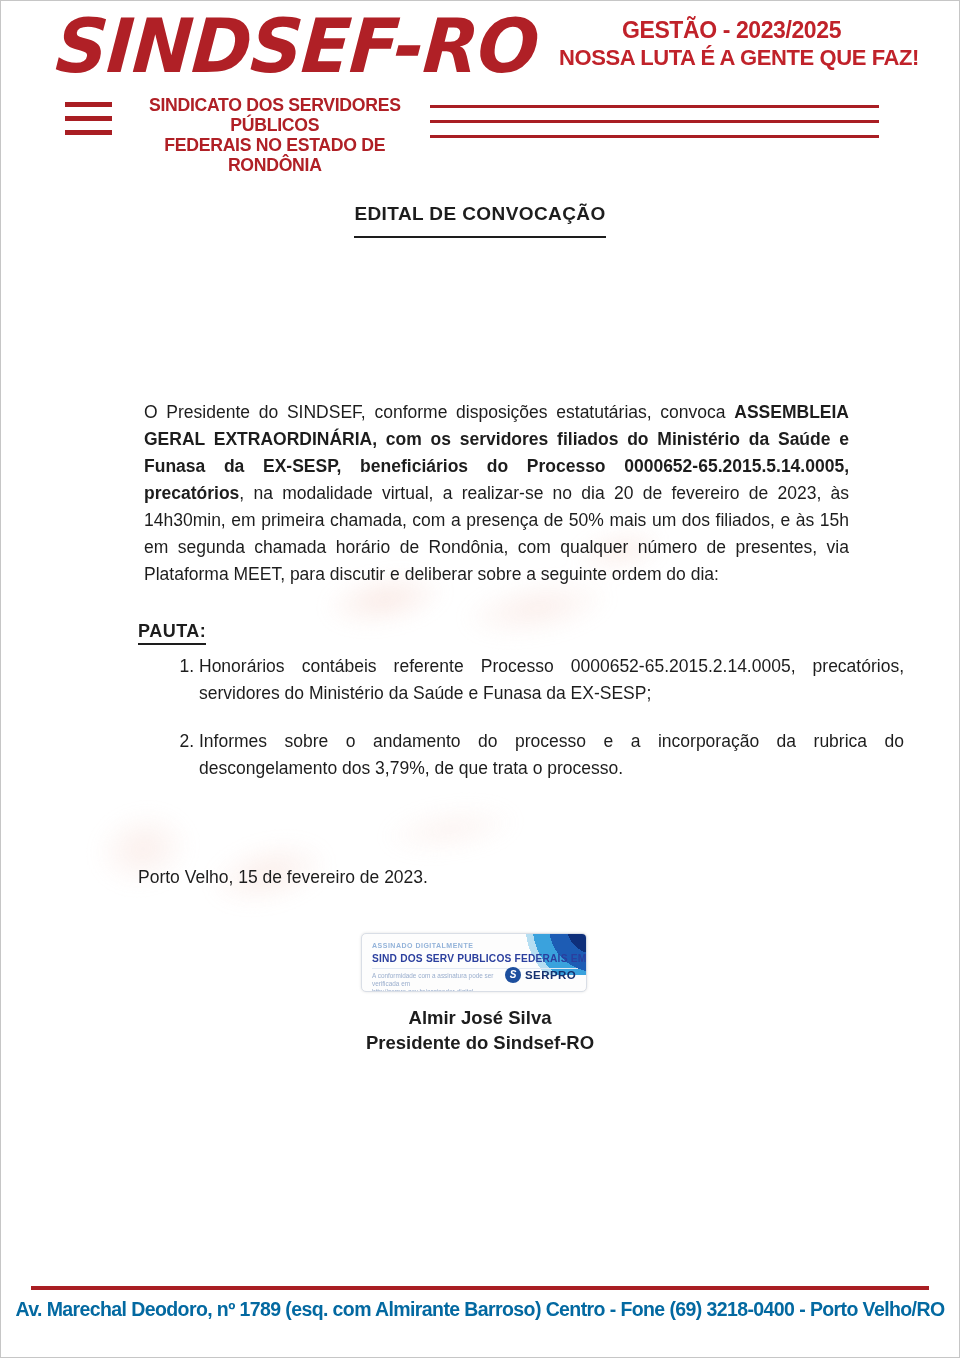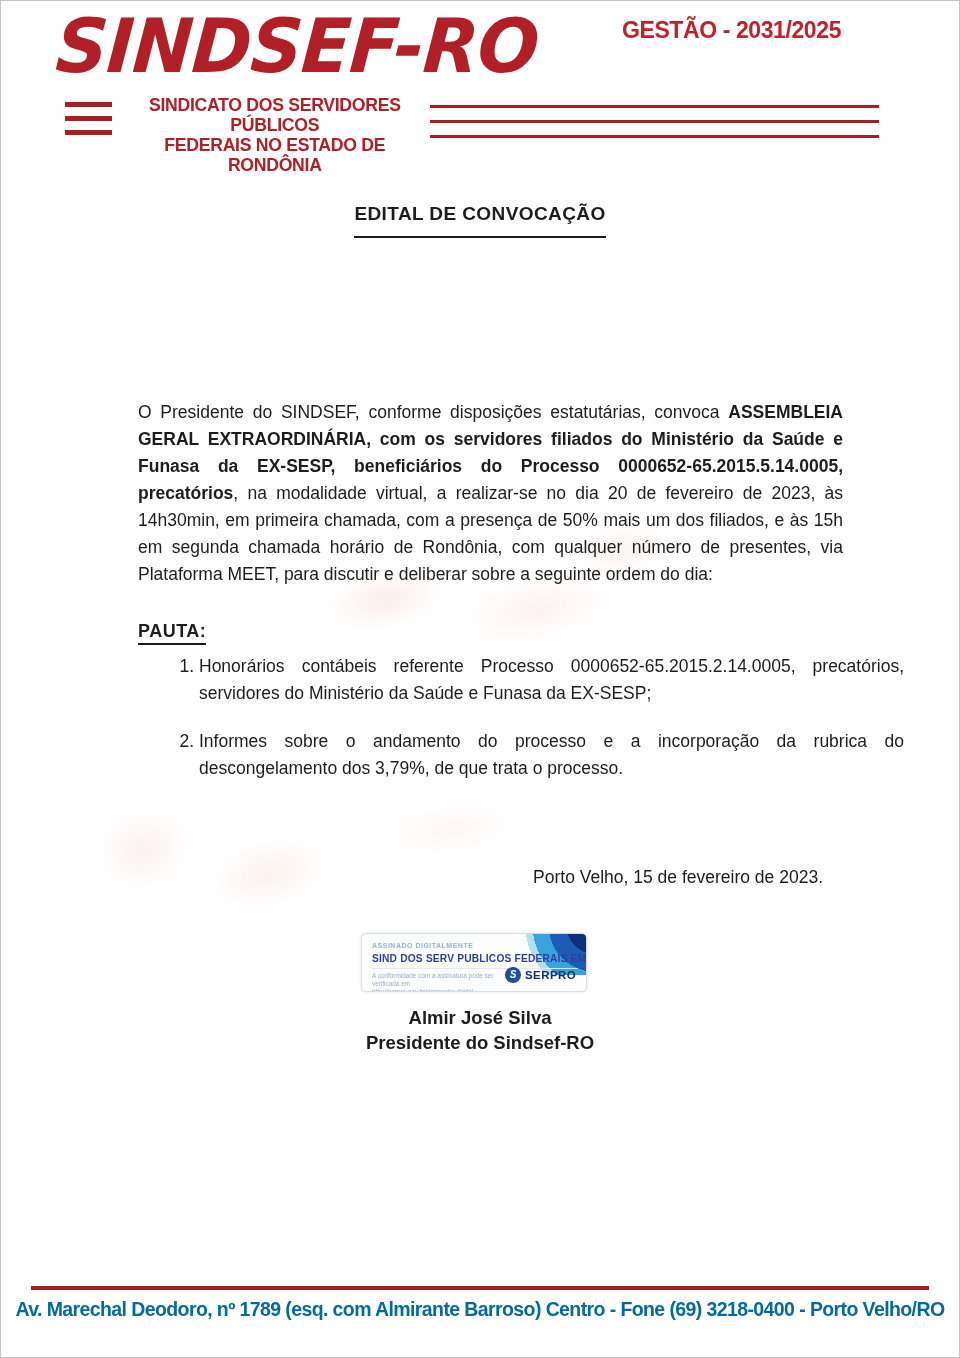--- a/index.html
+++ b/index.html
@@ -58,39 +58,39 @@
   
   .doc-title{
     position:absolute;left:0;top:202px;width:100%;text-align:center;z-index:1;
   }
   .doc-title span, .doc-subtitle span{
     display:inline-block;font-weight:bold;font-size:19px;letter-spacing:.4px;
     border-bottom:2px solid #1d1d1d;padding-bottom:11px;
   }
   .doc-subtitle{position:absolute;left:0;top:293px;width:100%;text-align:center;z-index:1;}
   .intro{
-    position:absolute;left:137px;top:380px;width:705px;z-index:1;
+    position:absolute;left:143px;top:380px;width:705px;z-index:1;
     font-size:17.5px;line-height:27px;text-align:justify;
   }
   .intro b{font-weight:bold;}
   .pauta{
     position:absolute;left:137px;top:608px;z-index:1;
     font-weight:bold;font-size:18px;letter-spacing:.5px;
     border-bottom:2px solid #1d1d1d;padding-bottom:1px;margin-top:12px;
   }
   .pauta-list{
     position:absolute;left:137px;top:652px;width:705px;z-index:1;
     margin:0;padding:0 0 0 61px;
     font-size:17.5px;line-height:27px;text-align:justify;
   }
   .pauta-list li{padding-left:0px;}
   .pauta-list li + li{margin-top:21px;}
   .dateline{
     position:absolute;left:137px;top:866px;width:705px;z-index:1;
-    text-align:right;padding-right:20px;box-sizing:border-box;
+    text-align:left;padding-right:20px;box-sizing:border-box;
     font-size:17.5px;
   }
   
   .stamp{
     position:absolute;left:360px;top:932px;width:226px;height:59px;z-index:1;
     background:#fdfdfd;border:1px solid #d9dee6;border-radius:5px;
     box-shadow:0 0 3px rgba(0,0,0,.12);
     overflow:hidden;box-sizing:border-box;
   }
   .stamp-swoosh{
@@ -152,21 +152,22 @@
   <div class="logo-caption">
     <div>SINDICATO DOS SERVIDORES PÚBLICOS</div>
     <div>FEDERAIS NO ESTADO DE RONDÔNIA</div>
   </div>
 
   <div class="rule-right rr1"></div>
   <div class="rule-right rr2"></div>
   <div class="rule-right rr3"></div>
 
   <div class="header-right">
-    <div class="hr1">GESTÃO - 2031/2025</div>
+    <div class="hr1">GESTÃO - 2023/2025</div>
+    <div>NOSSA LUTA É A GENTE QUE FAZ!</div>
   </div>
 
   <div class="doc-title">
     <span>EDITAL DE CONVOCAÇÃO</span>
   </div>
 
   <p class="intro"><span>O Presidente do SINDSEF, conforme disposições estatutárias, convoca </span><b>ASSEMBLEIA GERAL EXTRAORDINÁRIA, com os servidores filiados do Ministério da Saúde e Funasa da EX-SESP, beneficiários do Processo 0000652-65.2015.5.14.0005, precatórios</b><span>, na modalidade virtual, a realizar-se no dia 20 de fevereiro de 2023, às 14h30min, em primeira chamada, com a presença de 50% mais um dos filiados, e às 15h em segunda chamada horário de Rondônia, com qualquer número de presentes, via Plataforma MEET, para discutir e deliberar sobre a seguinte ordem do dia:</span></p>
 
   <div class="pauta">PAUTA:</div>
   <ol class="pauta-list">

